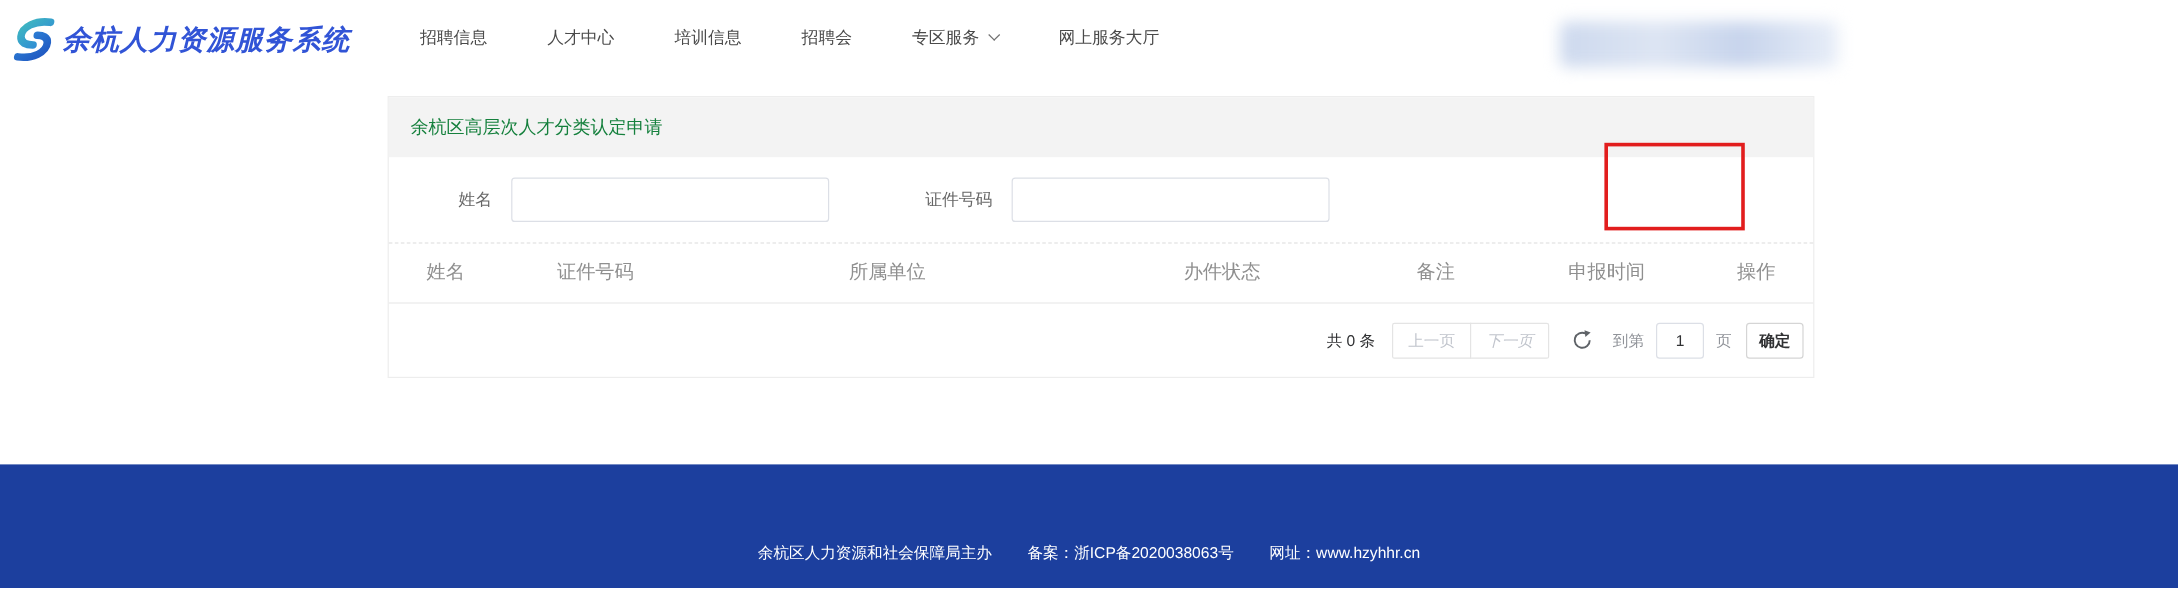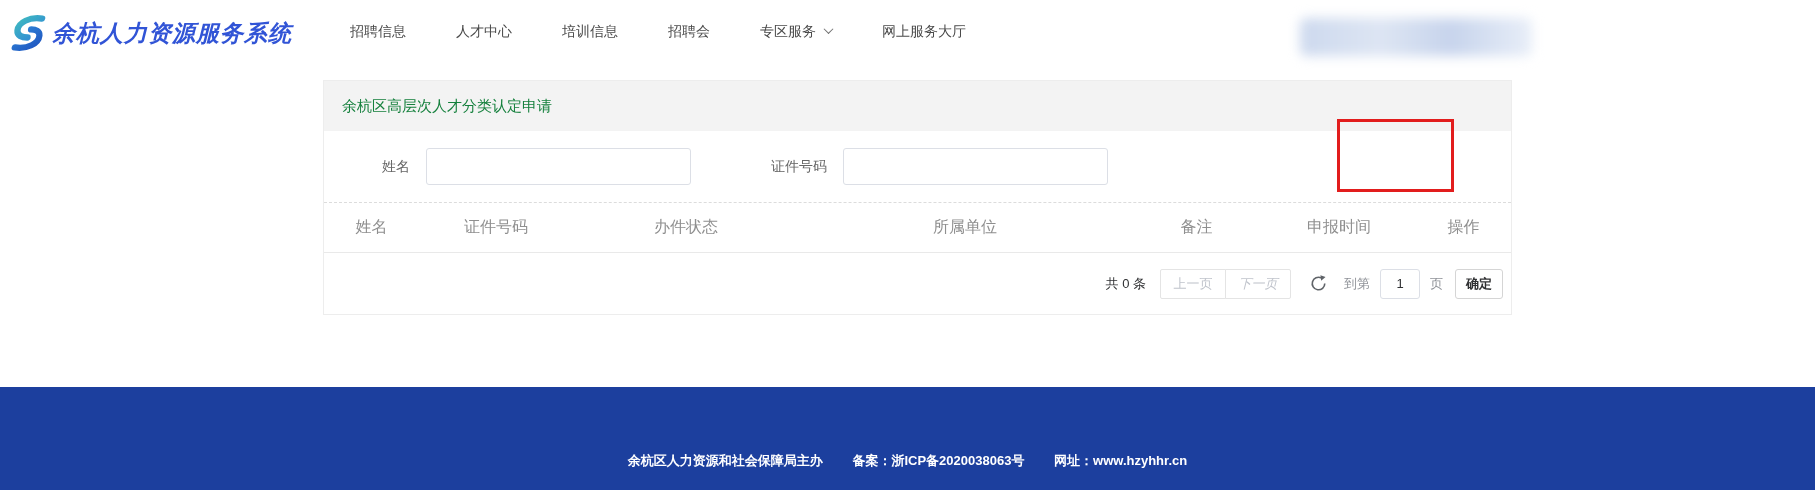--- a/index.html
+++ b/index.html
@@ -59,21 +59,21 @@
   .pg-input { width:40px; height:30px; border:1px solid #dcdfe6; border-radius:3px;
               text-align:center; font-size:13px; color:#303133; outline:none; }
   .pg-unit { color:#909399; margin:0 12px 0 10px; }
   .pg-confirm { height:30px; padding:0 10px; border:1px solid #d5d5d5; border-radius:3px;
                 background:#fff; font-size:13px; font-weight:bold; color:#303133; cursor:pointer;
                 font-family:"Liberation Sans","DejaVu Sans",sans-serif; }
 
   
   .site-footer { position:absolute; left:0; top:387px; width:1815px; height:103px; background:#1c3f9e; }
   .footer-line { position:absolute; left:0; bottom:20px; width:100%; text-align:center;
-                 color:#ffffff; font-size:13px; font-weight:700; }
+                 color:#ffffff; font-size:13px; font-weight:400; }
   .footer-line span { margin:0 13px; white-space:nowrap; }
 </style>
 </head>
 <body>
 
 <div class="top-header">
   <div class="brand">
     <span style="display:flex;">
       <svg width="36" height="44" viewBox="0 0 40 46" style="transform:skewX(-6deg);">
         <defs>
@@ -115,22 +115,22 @@
     <span class="fld-label">姓名</span>
     <input class="text-input" type="text" value="" style="">
     <span class="fld-label lbl2">证件号码</span>
     <input class="text-input" type="text" value="" style="">
   </div>
   <div class="annotation-box"></div>
 
   <div class="table-header">
     <span class="th th1">姓名</span>
     <span class="th th2">证件号码</span>
+    <span class="th th3">所属单位</span>
     <span class="th th4">办件状态</span>
-    <span class="th th3">所属单位</span>
     <span class="th th5">备注</span>
     <span class="th th6">申报时间</span>
     <span class="th th7">操作</span>
   </div>
 
 
   <div class="pagination-row">
     <span class="pg-total">共 0 条</span>
     <span class="pg-btn pg-prev">上一页</span>
     <span class="pg-btn pg-next">下一页</span>

